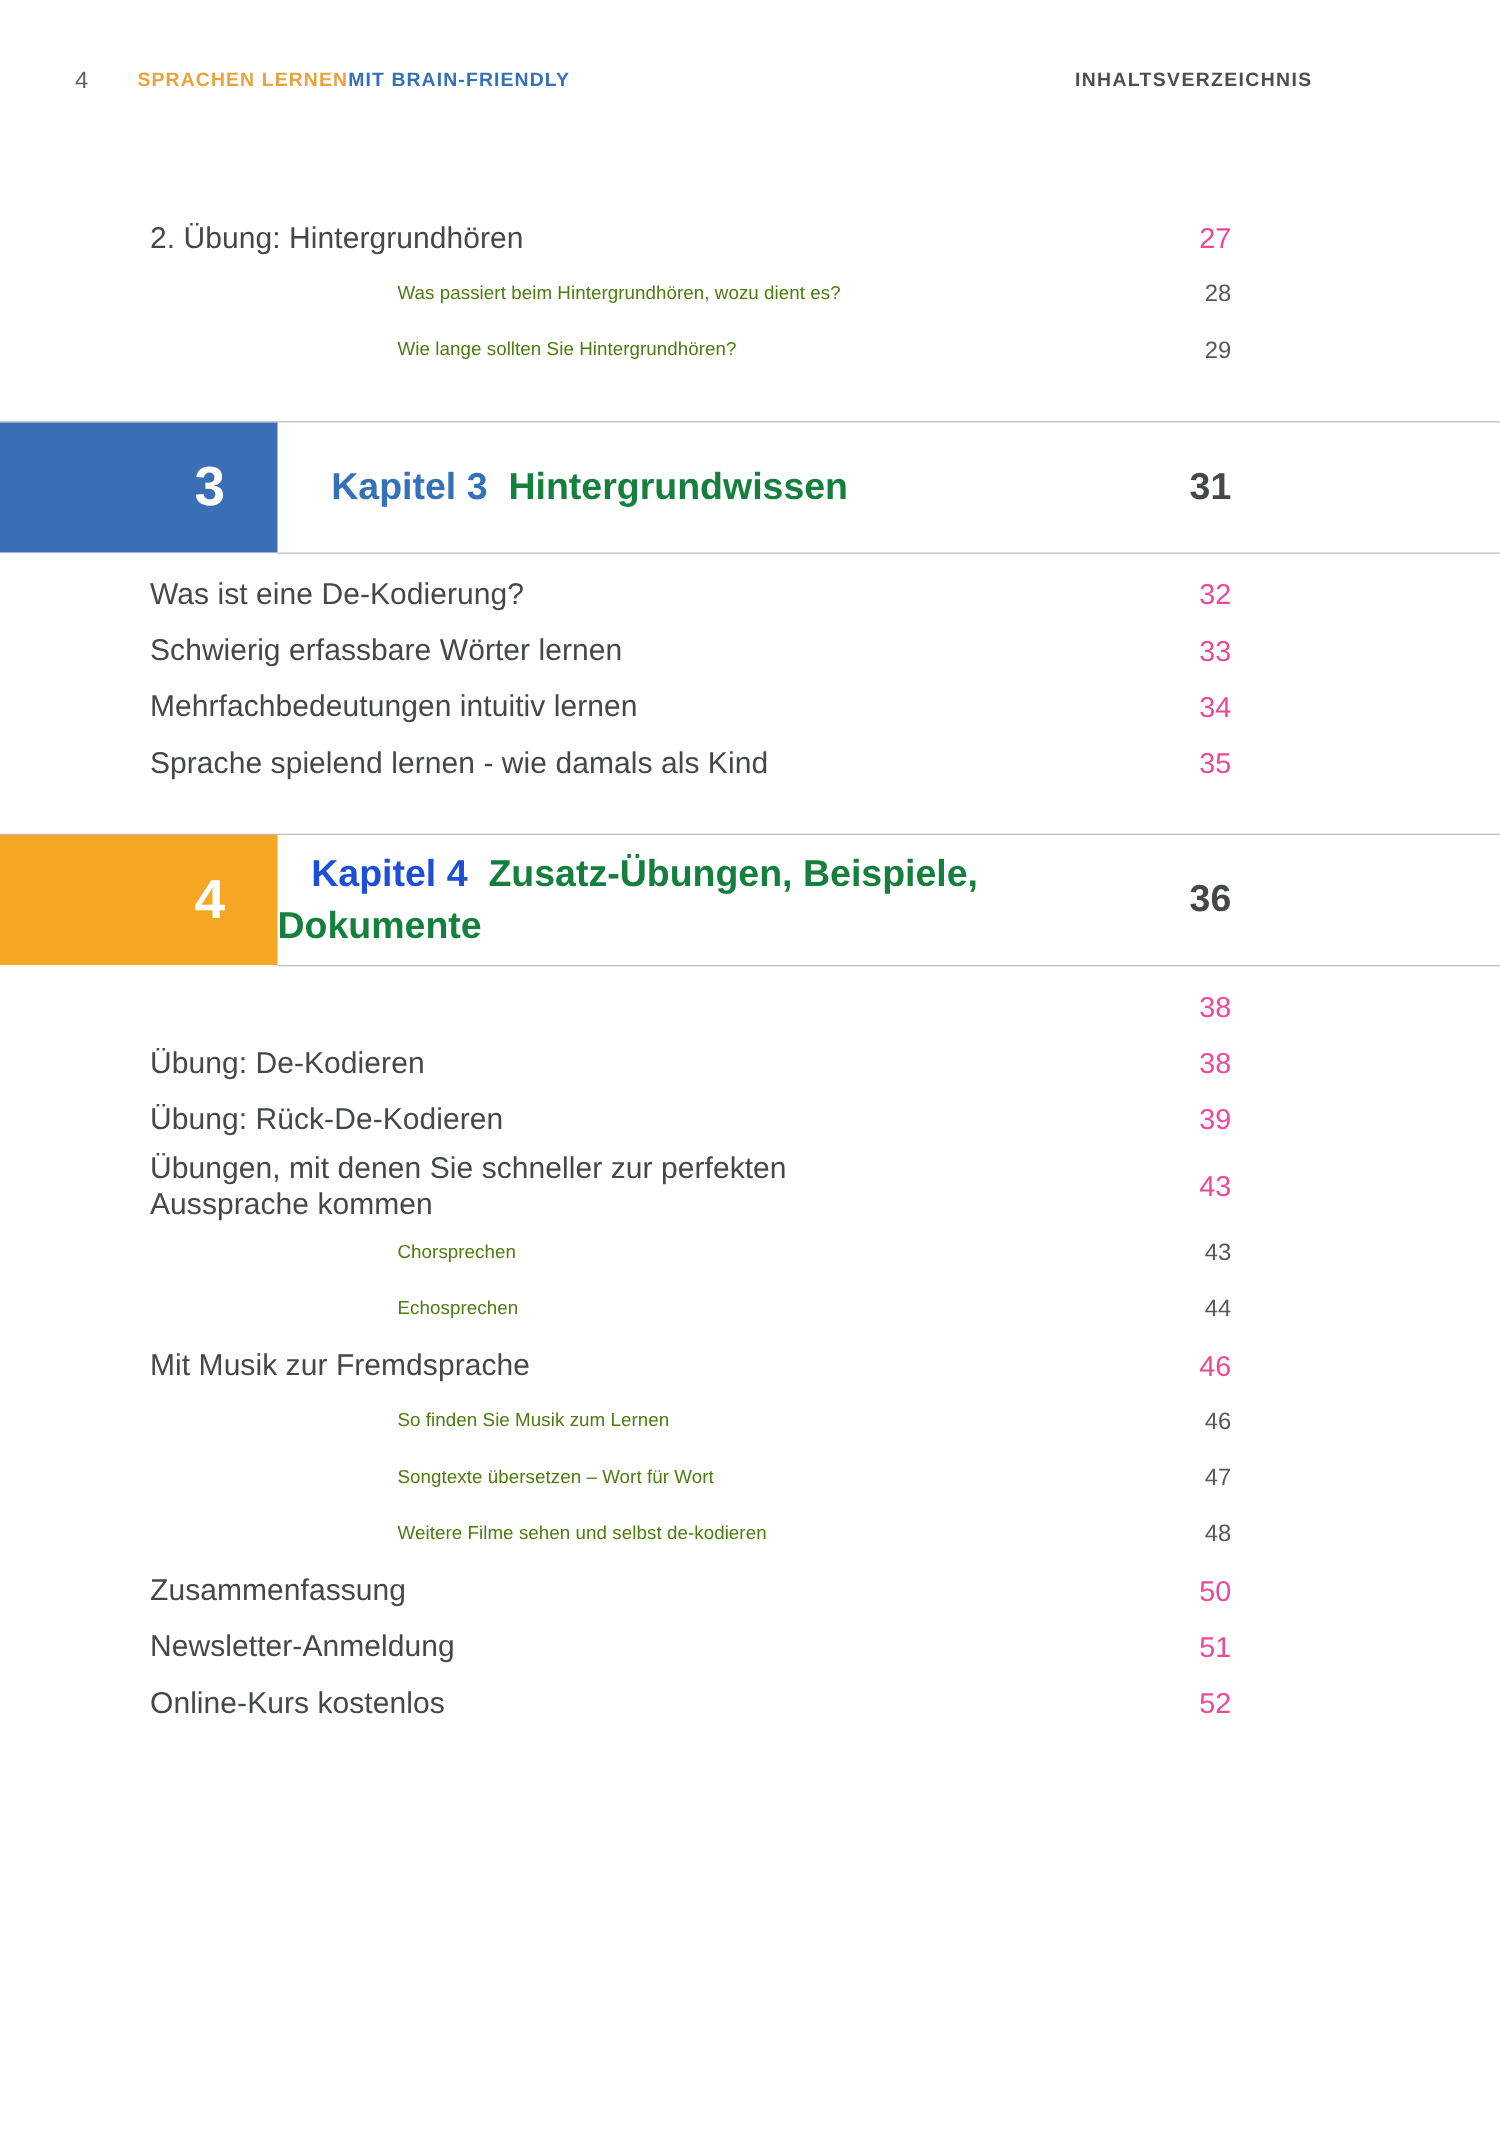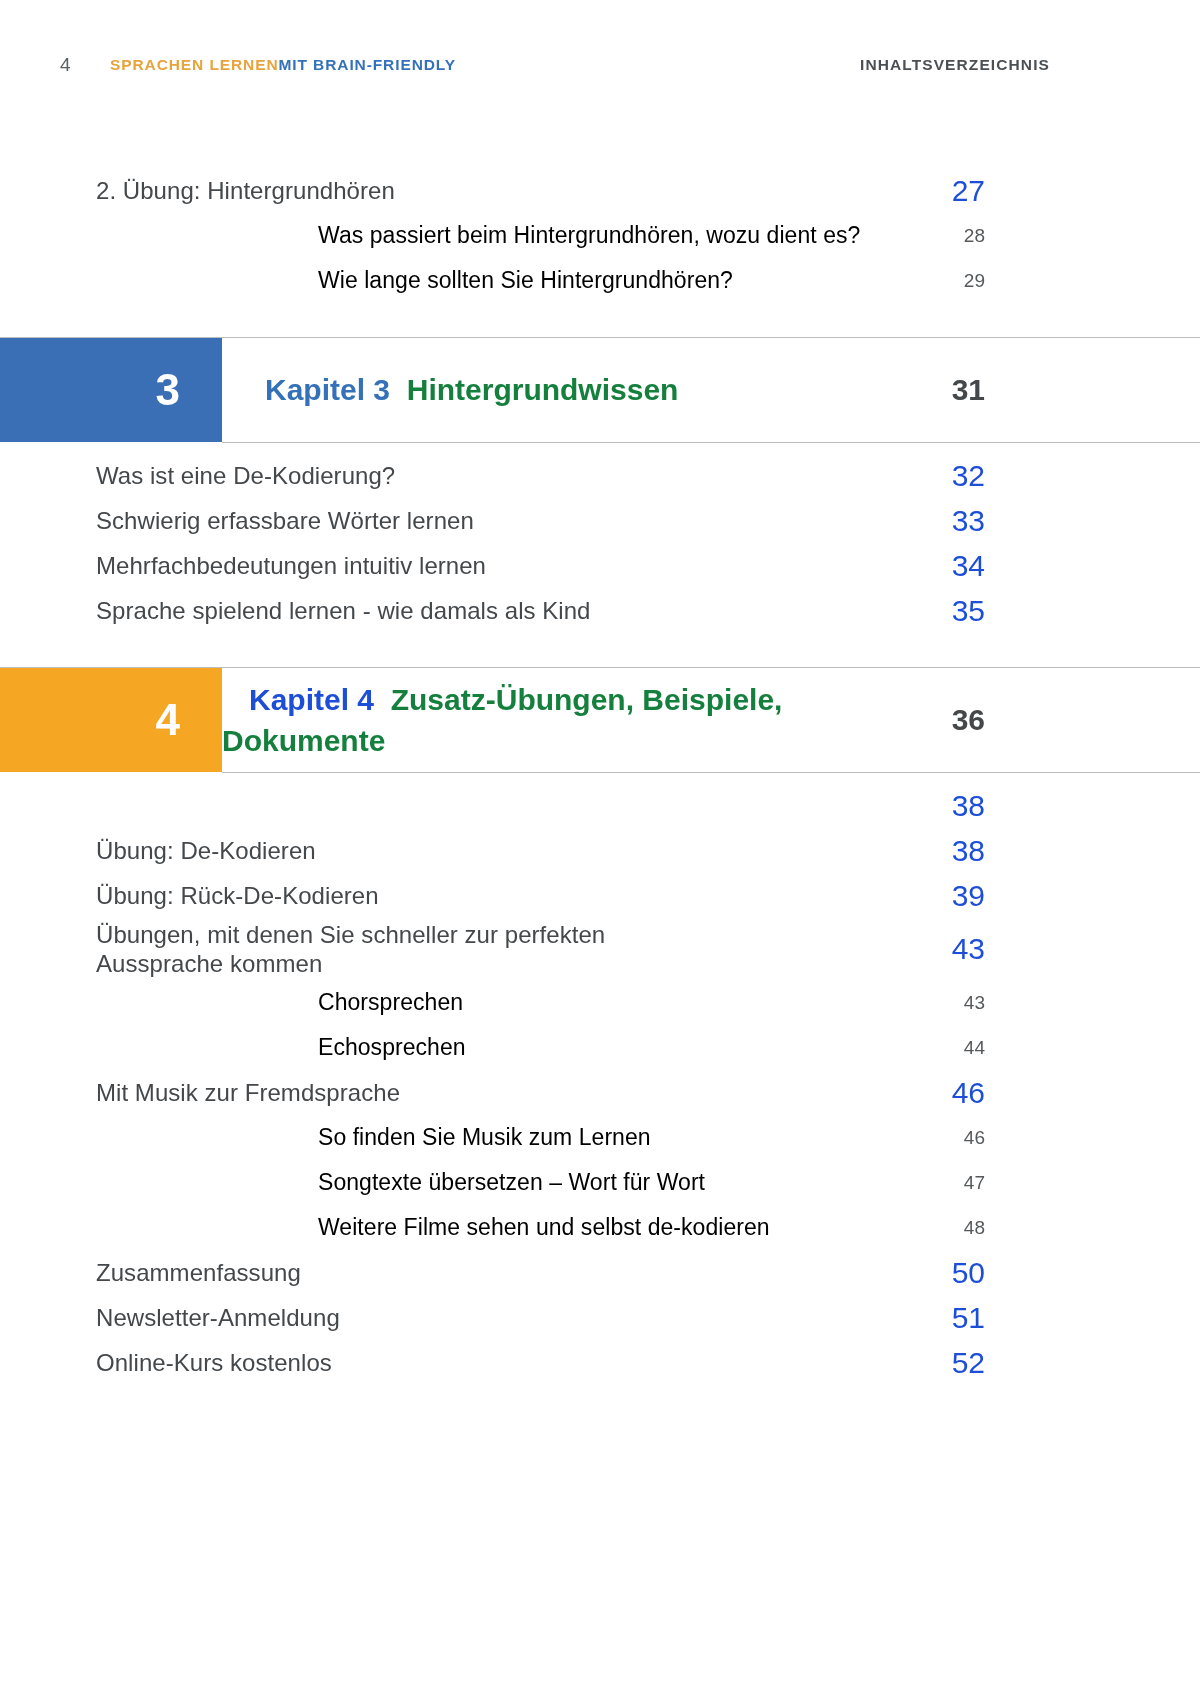--- a/index.html
+++ b/index.html
@@ -57,50 +57,50 @@
   .toc {
     position: absolute;
     left: 0;
     top: 168px;
     width: 1200px;
   }
 
   
   .entry {
     position: relative;
-    padding-left: 96px;
+    padding-left: 120px;
     padding-right: 215px;
     min-height: 45px;
     display: flex;
     align-items: center;
   }
   .entry .label {
     font-size: 24px;
     color: #44484b;
     line-height: 1.22;
     letter-spacing: 0.05px;
   }
   .entry .pageno {
     position: absolute;
     right: 215px;
     top: 50%;
     transform: translateY(-50%);
-    font-size: 30px;
-    color: #1d4ed8;
+    font-size: 23px;
+    color: #ec4899;
     text-align: right;
     width: 46px;
   }
 
   .entry.sub {
     padding-left: 318px;
     min-height: 45px;
   }
   .entry.sub .label {
-    font-size: 23px;
-    color: #000000;
+    font-size: 15px;
+    color: #4d7c0f;
     text-align: right;
   }
   .entry.sub .pageno {
     font-size: 19px;
     color: #55595c;
   }
 
   .entry.tall { min-height: 62px; }
 
   

